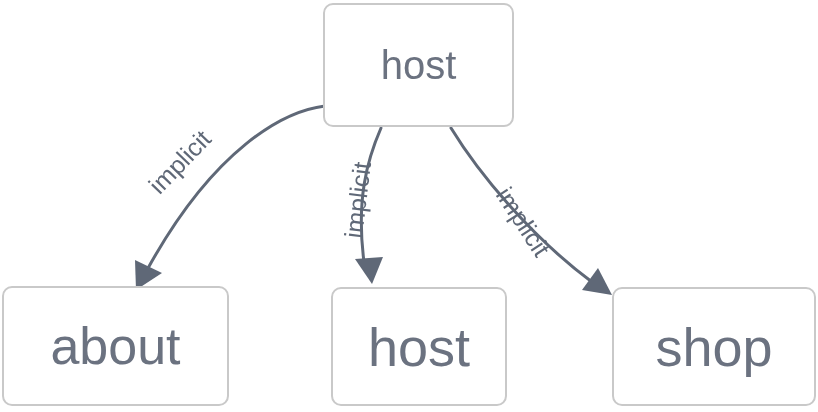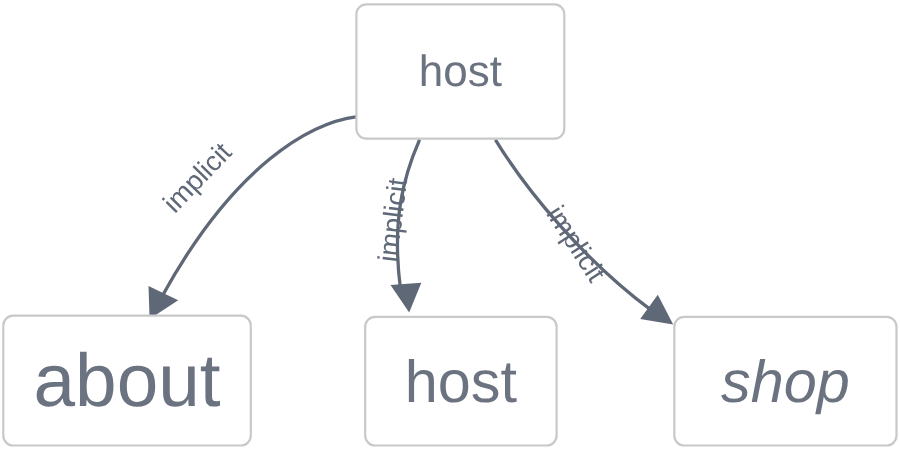--- a/index.html
+++ b/index.html
@@ -49,37 +49,37 @@
     height: 124px;
   }
   #node-host .node-label { font-size: 40px; }
 
   #node-about {
     left: 2px;
     top: 286px;
     width: 227px;
     height: 120px;
   }
-  #node-about .node-label { font-size: 68px; }
+  #node-about .node-label { font-size: 52px; }
 
   #node-cart {
     left: 331px;
     top: 287px;
     width: 176px;
     height: 119px;
   }
   #node-cart .node-label { font-size: 54px; }
 
   #node-shop {
     left: 612px;
     top: 287px;
     width: 204px;
     height: 119px;
   }
-  #node-shop .node-label { font-size: 54px; font-style: italic; }
+  #node-shop .node-label { font-size: 54px; }
 
   .edge-path {
     fill: none;
     stroke: #5f6877;
     stroke-width: 3;
     stroke-linecap: round;
   }
   .edge-arrow {
     fill: #5f6877;
     stroke: none;

